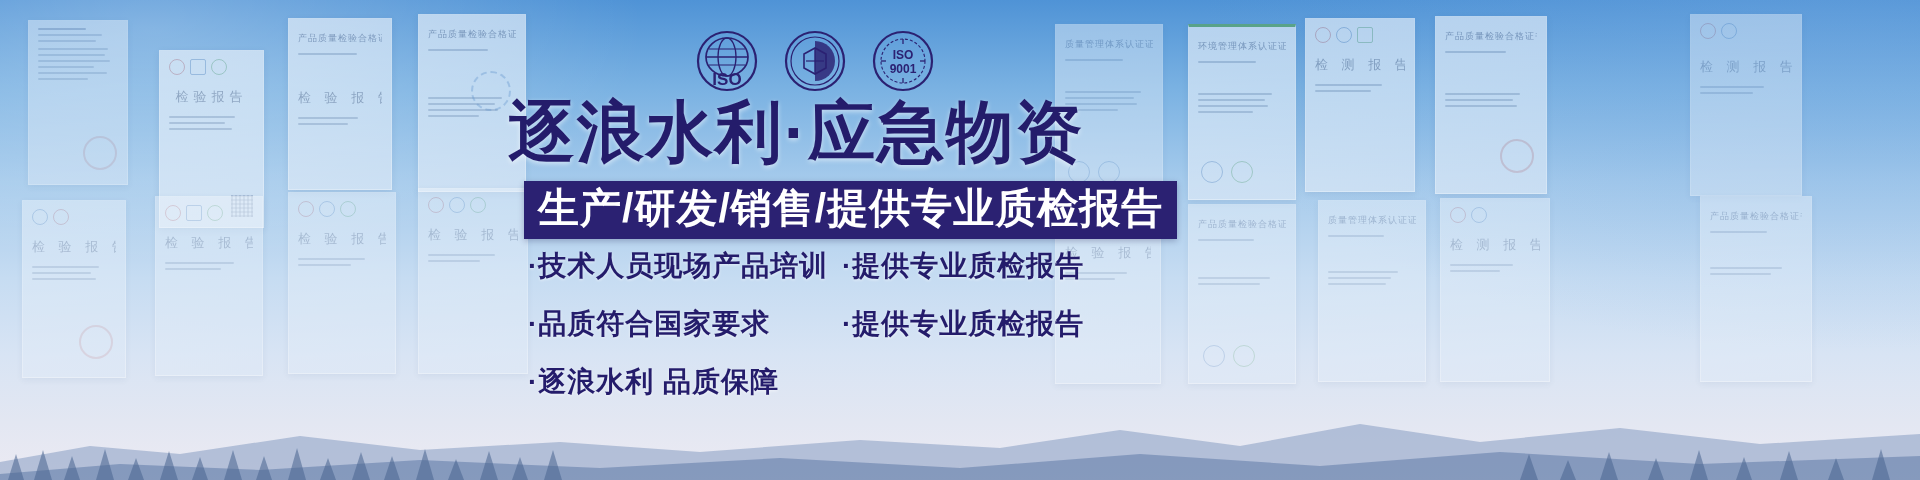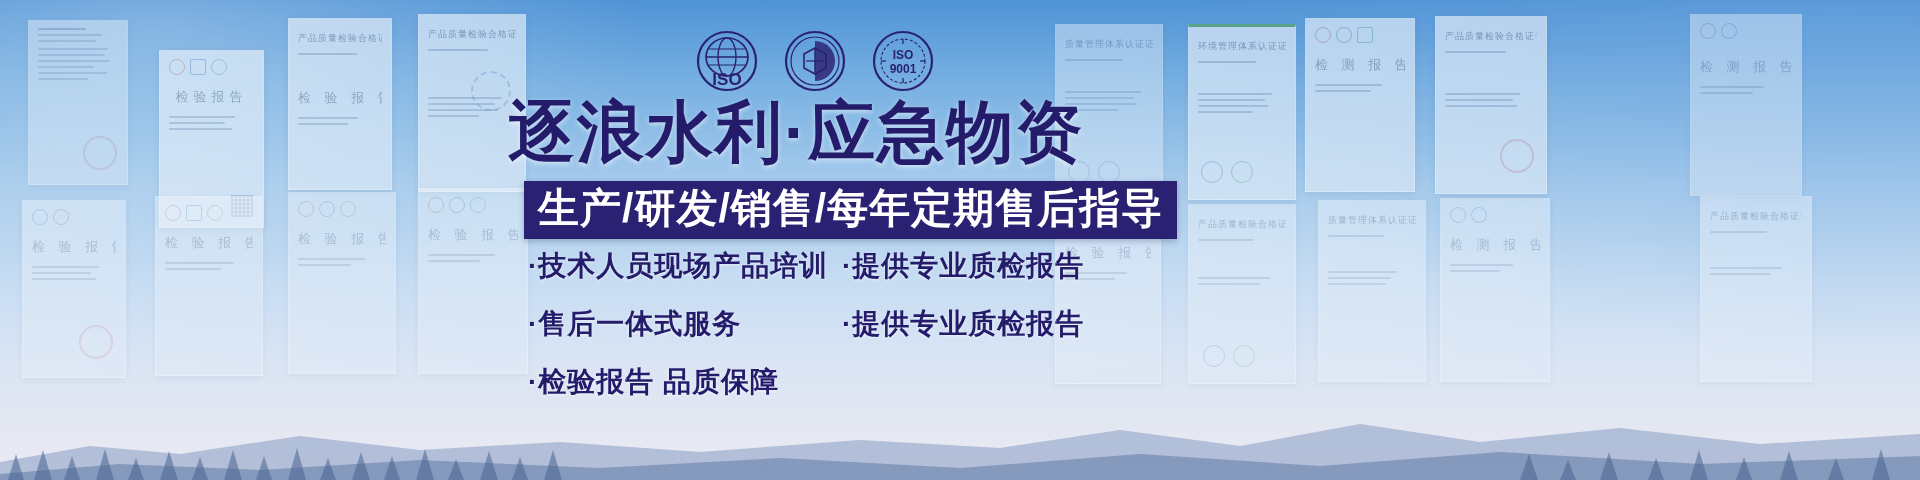--- a/index.html
+++ b/index.html
@@ -466,23 +466,23 @@
         </g>
         <text x="31" y="29" text-anchor="middle" font-family="Liberation Sans, sans-serif" font-size="12" font-weight="bold" fill="#2b2172">ISO</text>
         <text x="31" y="43" text-anchor="middle" font-family="Liberation Sans, sans-serif" font-size="12" font-weight="bold" fill="#2b2172">9001</text>
       </svg>
     </div>
 
   </div>
 
   <div class="headline" style="left:508px;top:87px;">逐浪水利·应急物资</div>
 
-  <div class="subbar" style="left:524px;top:181px;">生产/研发/销售/每年定期售后指导</div>
+  <div class="subbar" style="left:524px;top:181px;">生产/研发/销售/提供专业质检报告</div>
 
   <div class="bullets" style="left:528px;top:247px;">
     <div class="bullet">·技术人员现场产品培训</div>
     <div class="bullet">·提供专业质检报告</div>
-    <div class="bullet">·售后一体式服务</div>
+    <div class="bullet">·品质符合国家要求</div>
     <div class="bullet">·提供专业质检报告</div>
-    <div class="bullet">·检验报告 品质保障</div>
+    <div class="bullet">·逐浪水利 品质保障</div>
   </div>
 
 </div>
 
 </body></html>

